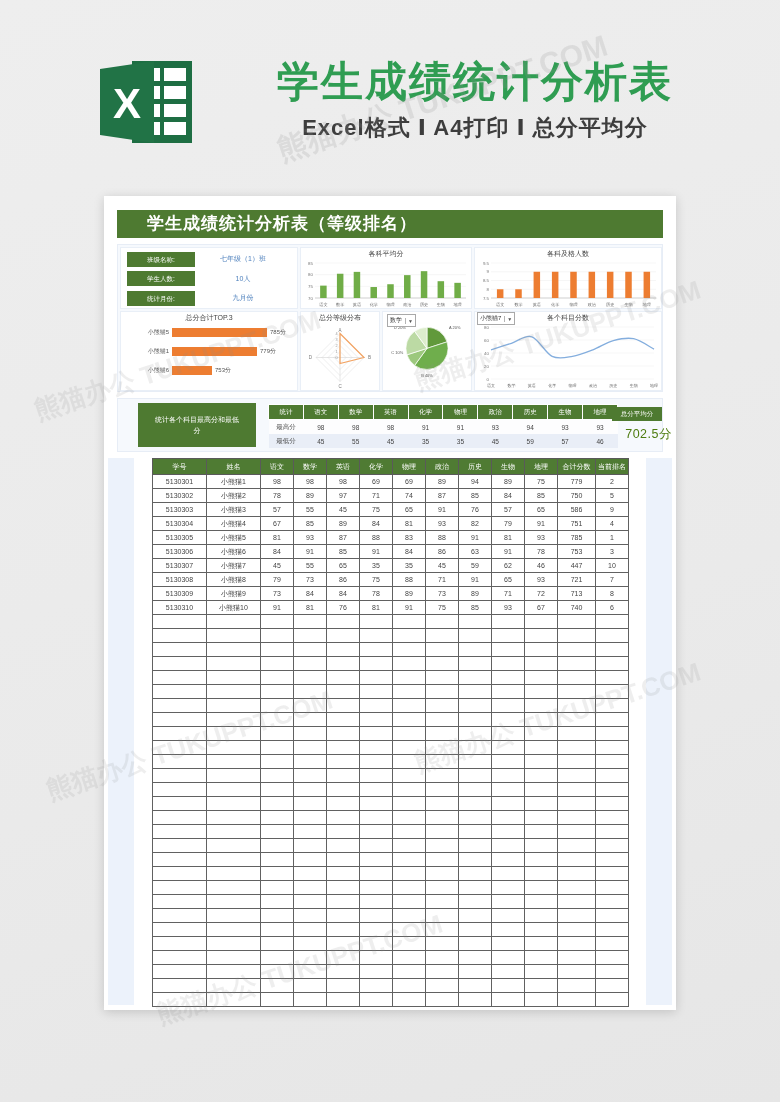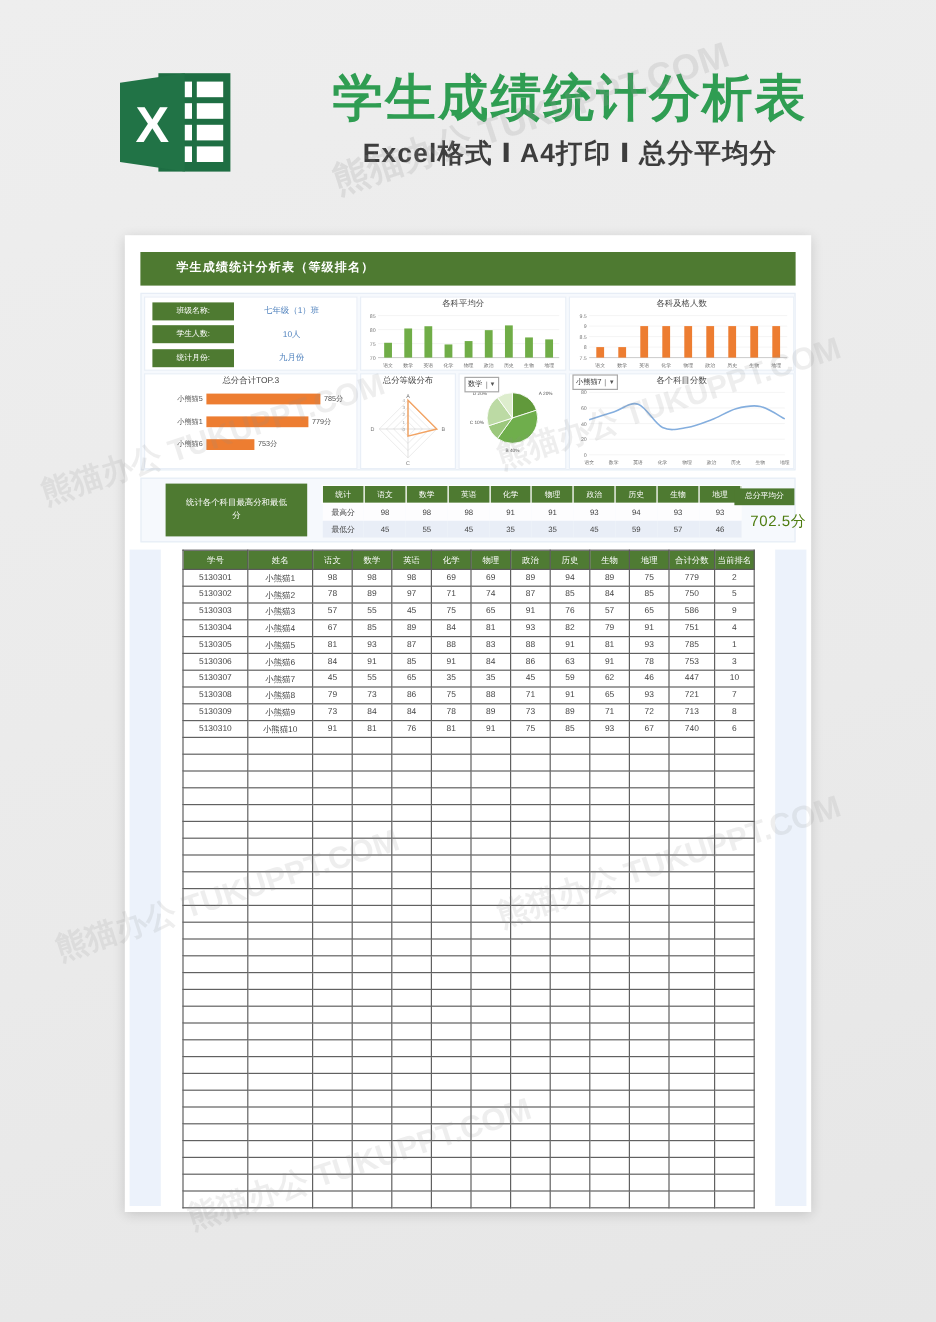--- a/index.html
+++ b/index.html
@@ -11,21 +11,21 @@
   
   .banner-icon{position:absolute;left:100px;top:56px;width:96px;height:92px}
   .banner-title{position:absolute;left:238px;top:54px;width:474px;text-align:center;
     font-size:42px;font-weight:bold;color:#2f9d52;letter-spacing:2px;white-space:nowrap}
   .banner-sub{position:absolute;left:238px;top:113px;width:474px;text-align:center;
     font-size:22px;font-weight:bold;color:#3d3d3d;letter-spacing:1px;white-space:nowrap}
   
   .page{position:absolute;left:104px;top:196px;width:572px;height:814px;background:#fff;
     box-shadow:0 2px 10px rgba(0,0,0,.16)}
   .pt-bar{position:absolute;left:13px;top:14px;width:546px;height:28px;background:#4e7a31;
-    color:#fff;font-size:10px;font-weight:bold;line-height:28px;padding-left:30px;
+    color:#fff;font-size:17px;font-weight:bold;line-height:28px;padding-left:30px;
     box-sizing:border-box;letter-spacing:1px}
   .dash{position:absolute;left:13px;top:48px;width:546px;height:148px;background:#f6f9fd;
     border:1px solid #e7edf6;box-sizing:border-box}
   .panel{position:absolute;background:#fff;border:1px solid #e9eff7;box-sizing:border-box}
   #p-info{left:2px;top:2px;width:178px;height:62px}
   #p-avg{left:182px;top:2px;width:172px;height:62px}
   #p-pass{left:356px;top:2px;width:188px;height:62px}
   #p-top3{left:2px;top:66px;width:178px;height:80px}
   #p-radar{left:182px;top:66px;width:80px;height:80px}
   #p-pie{left:264px;top:66px;width:90px;height:80px}

